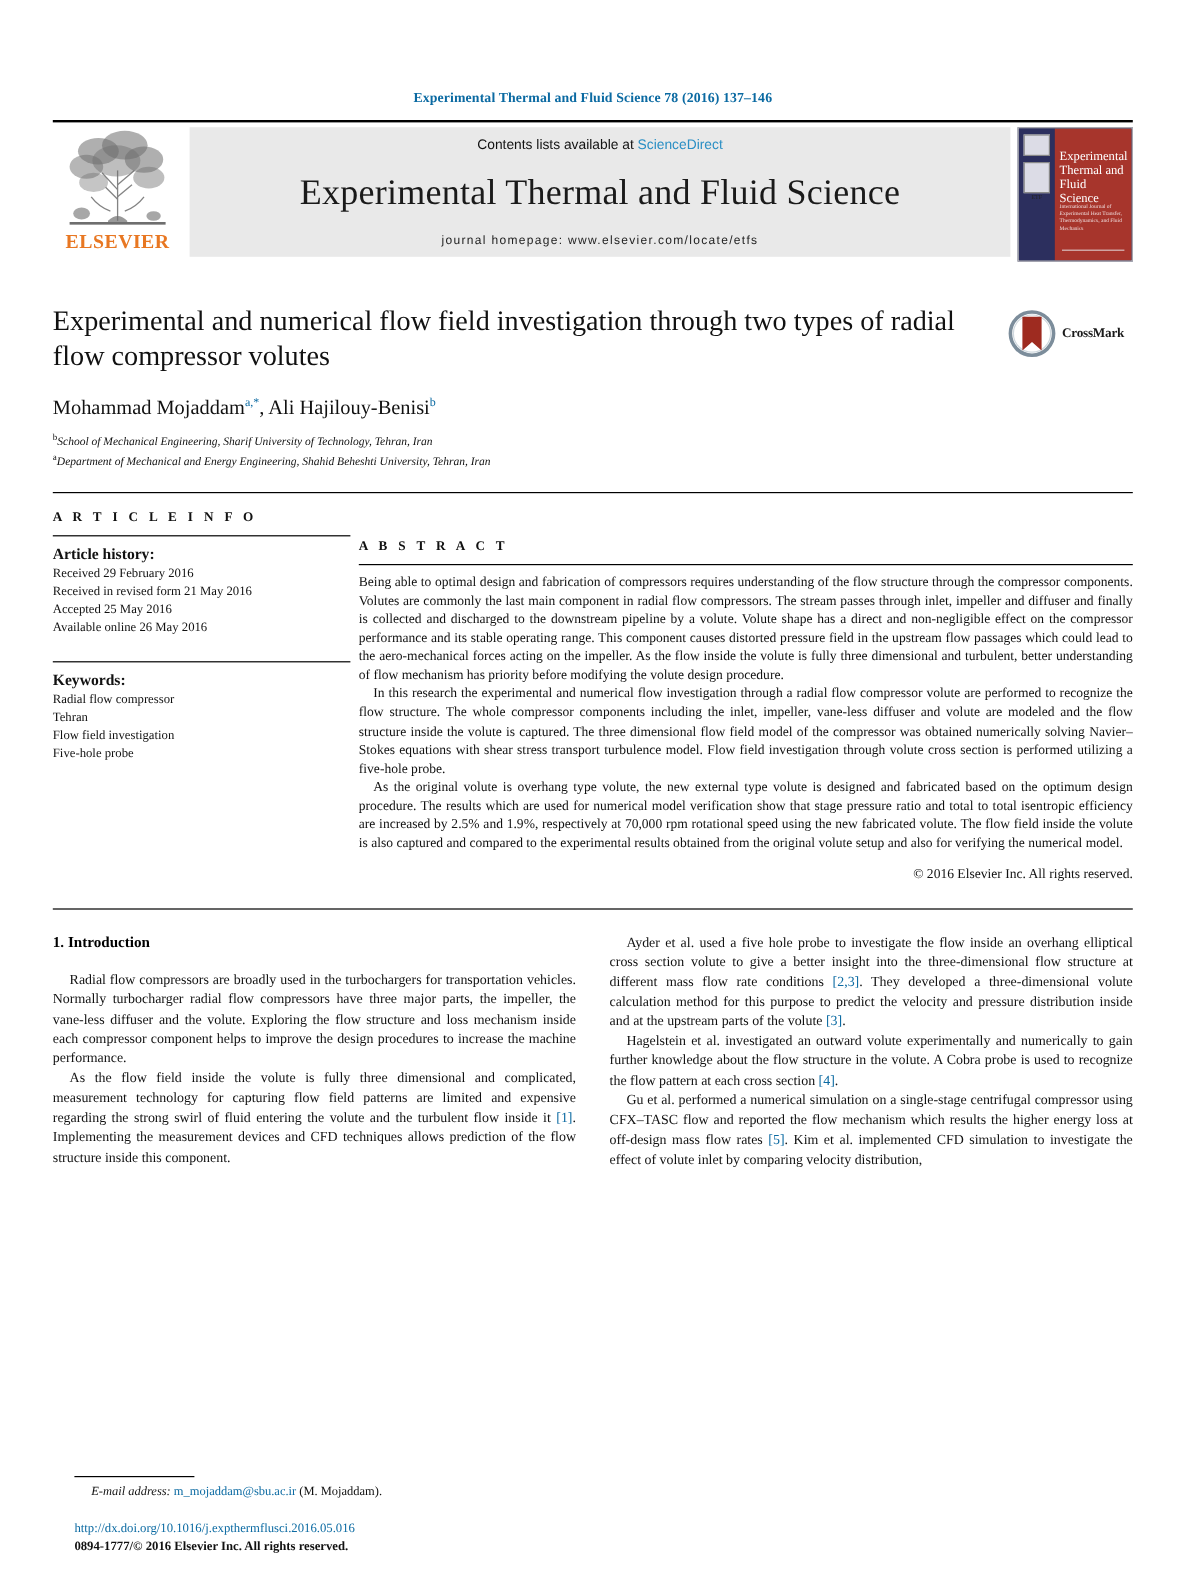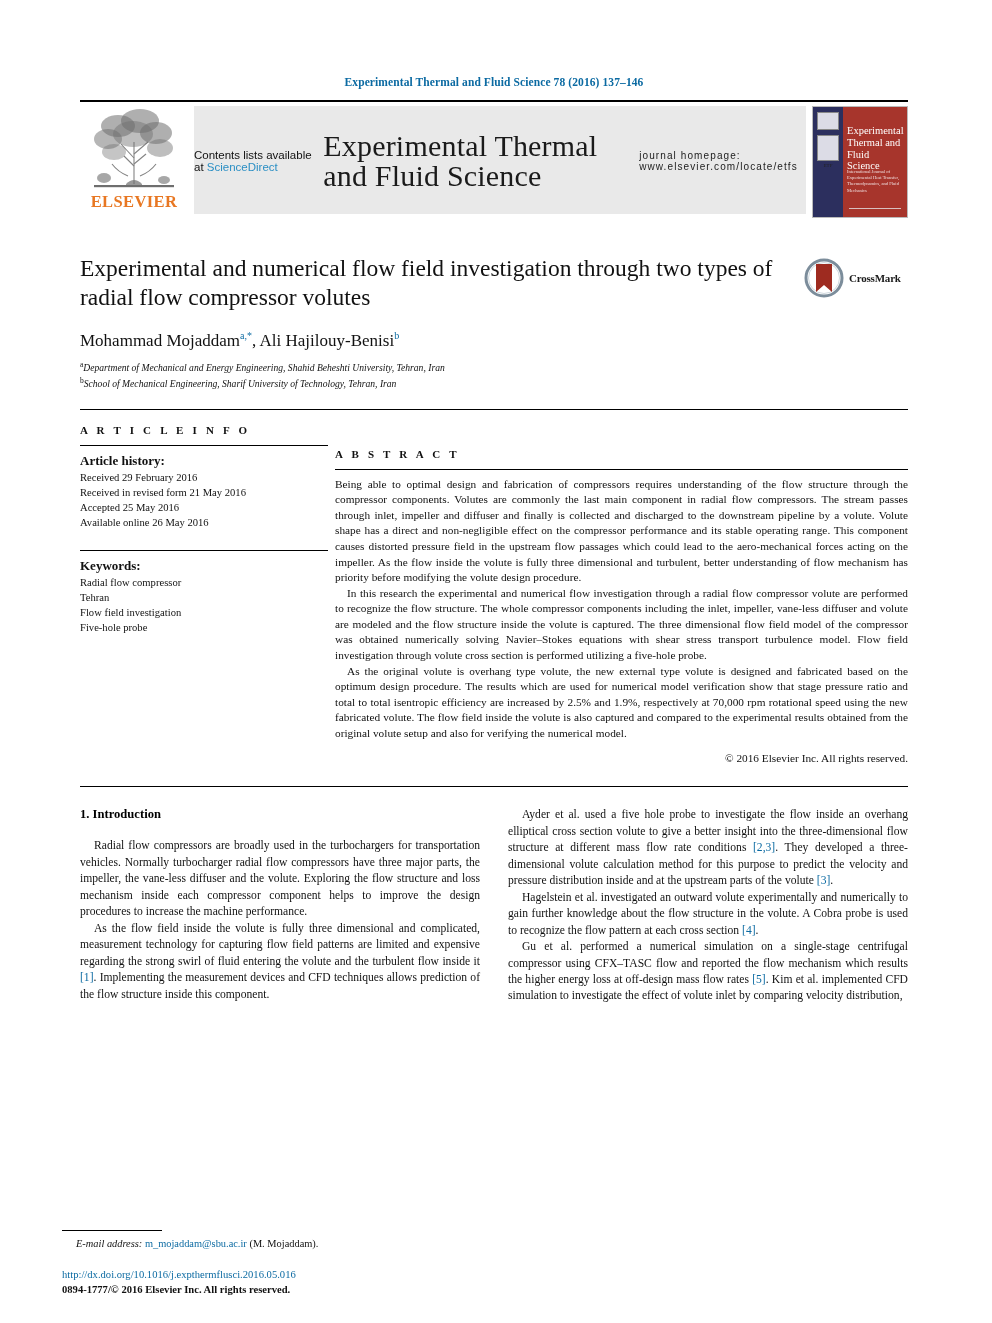--- a/index.html
+++ b/index.html
@@ -14,21 +14,21 @@
     color: #000000;
     position: relative;
     overflow: hidden;
   }
 
   .page {
     position: relative;
     width: 988px;
     height: 1323px;
     box-sizing: border-box;
-    padding: 0 80px;
+    padding: 0 44px;
   }
 
   
   .running-head {
     text-align: center;
     color: #0b6aa2;
     font-family: "Liberation Serif", serif;
     font-weight: bold;
     font-size: 11.5px;
     letter-spacing: 0.1px;
@@ -61,21 +61,21 @@
     color: #e87722;
     letter-spacing: 0.4px;
     margin-top: -2px;
     text-align: right;
   }
   .masthead-center {
     flex: 1 1 auto;
     background: #e9e9e9;
     margin: 4px 6px 6px 6px;
     display: flex;
-    flex-direction: row;
+    flex-direction: column;
     justify-content: space-between;
     align-items: center;
     padding: 9px 0 8px 0;
     box-sizing: border-box;
   }
   .contents-line {
     font-family: "Liberation Sans", sans-serif;
     font-size: 11.5px;
     color: #111;
   }
@@ -412,22 +412,22 @@
         <path d="M12 6 L28 6 L28 34 L20 27 L12 34 Z" fill="#9e2b20"></path>
       </svg>
       <span class="crossmark-word">CrossMark</span>
     </div>
 
     <div class="authors">
       <span>Mohammad Mojaddam</span><span class="sup">a,*</span><span>, </span><span>Ali Hajilouy-Benisi</span><span class="sup sup-b">b</span>
     </div>
 
     <div class="affiliations">
+      <div><span class="marker">b</span><span>School of Mechanical Engineering, Sharif University of Technology, Tehran, Iran</span></div>
       <div><span class="marker">a</span><span>Department of Mechanical and Energy Engineering, Shahid Beheshti University, Tehran, Iran</span></div>
-      <div><span class="marker">b</span><span>School of Mechanical Engineering, Sharif University of Technology, Tehran, Iran</span></div>
     </div>
   </div>
 
   <div class="band">
 
     <div class="col-info">
       <div class="section-head">A R T I C L E   I N F O</div>
       <div class="rule"></div>
       <div class="info-label">Article history:</div>
       <div class="info-line">Received 29 February 2016</div>

